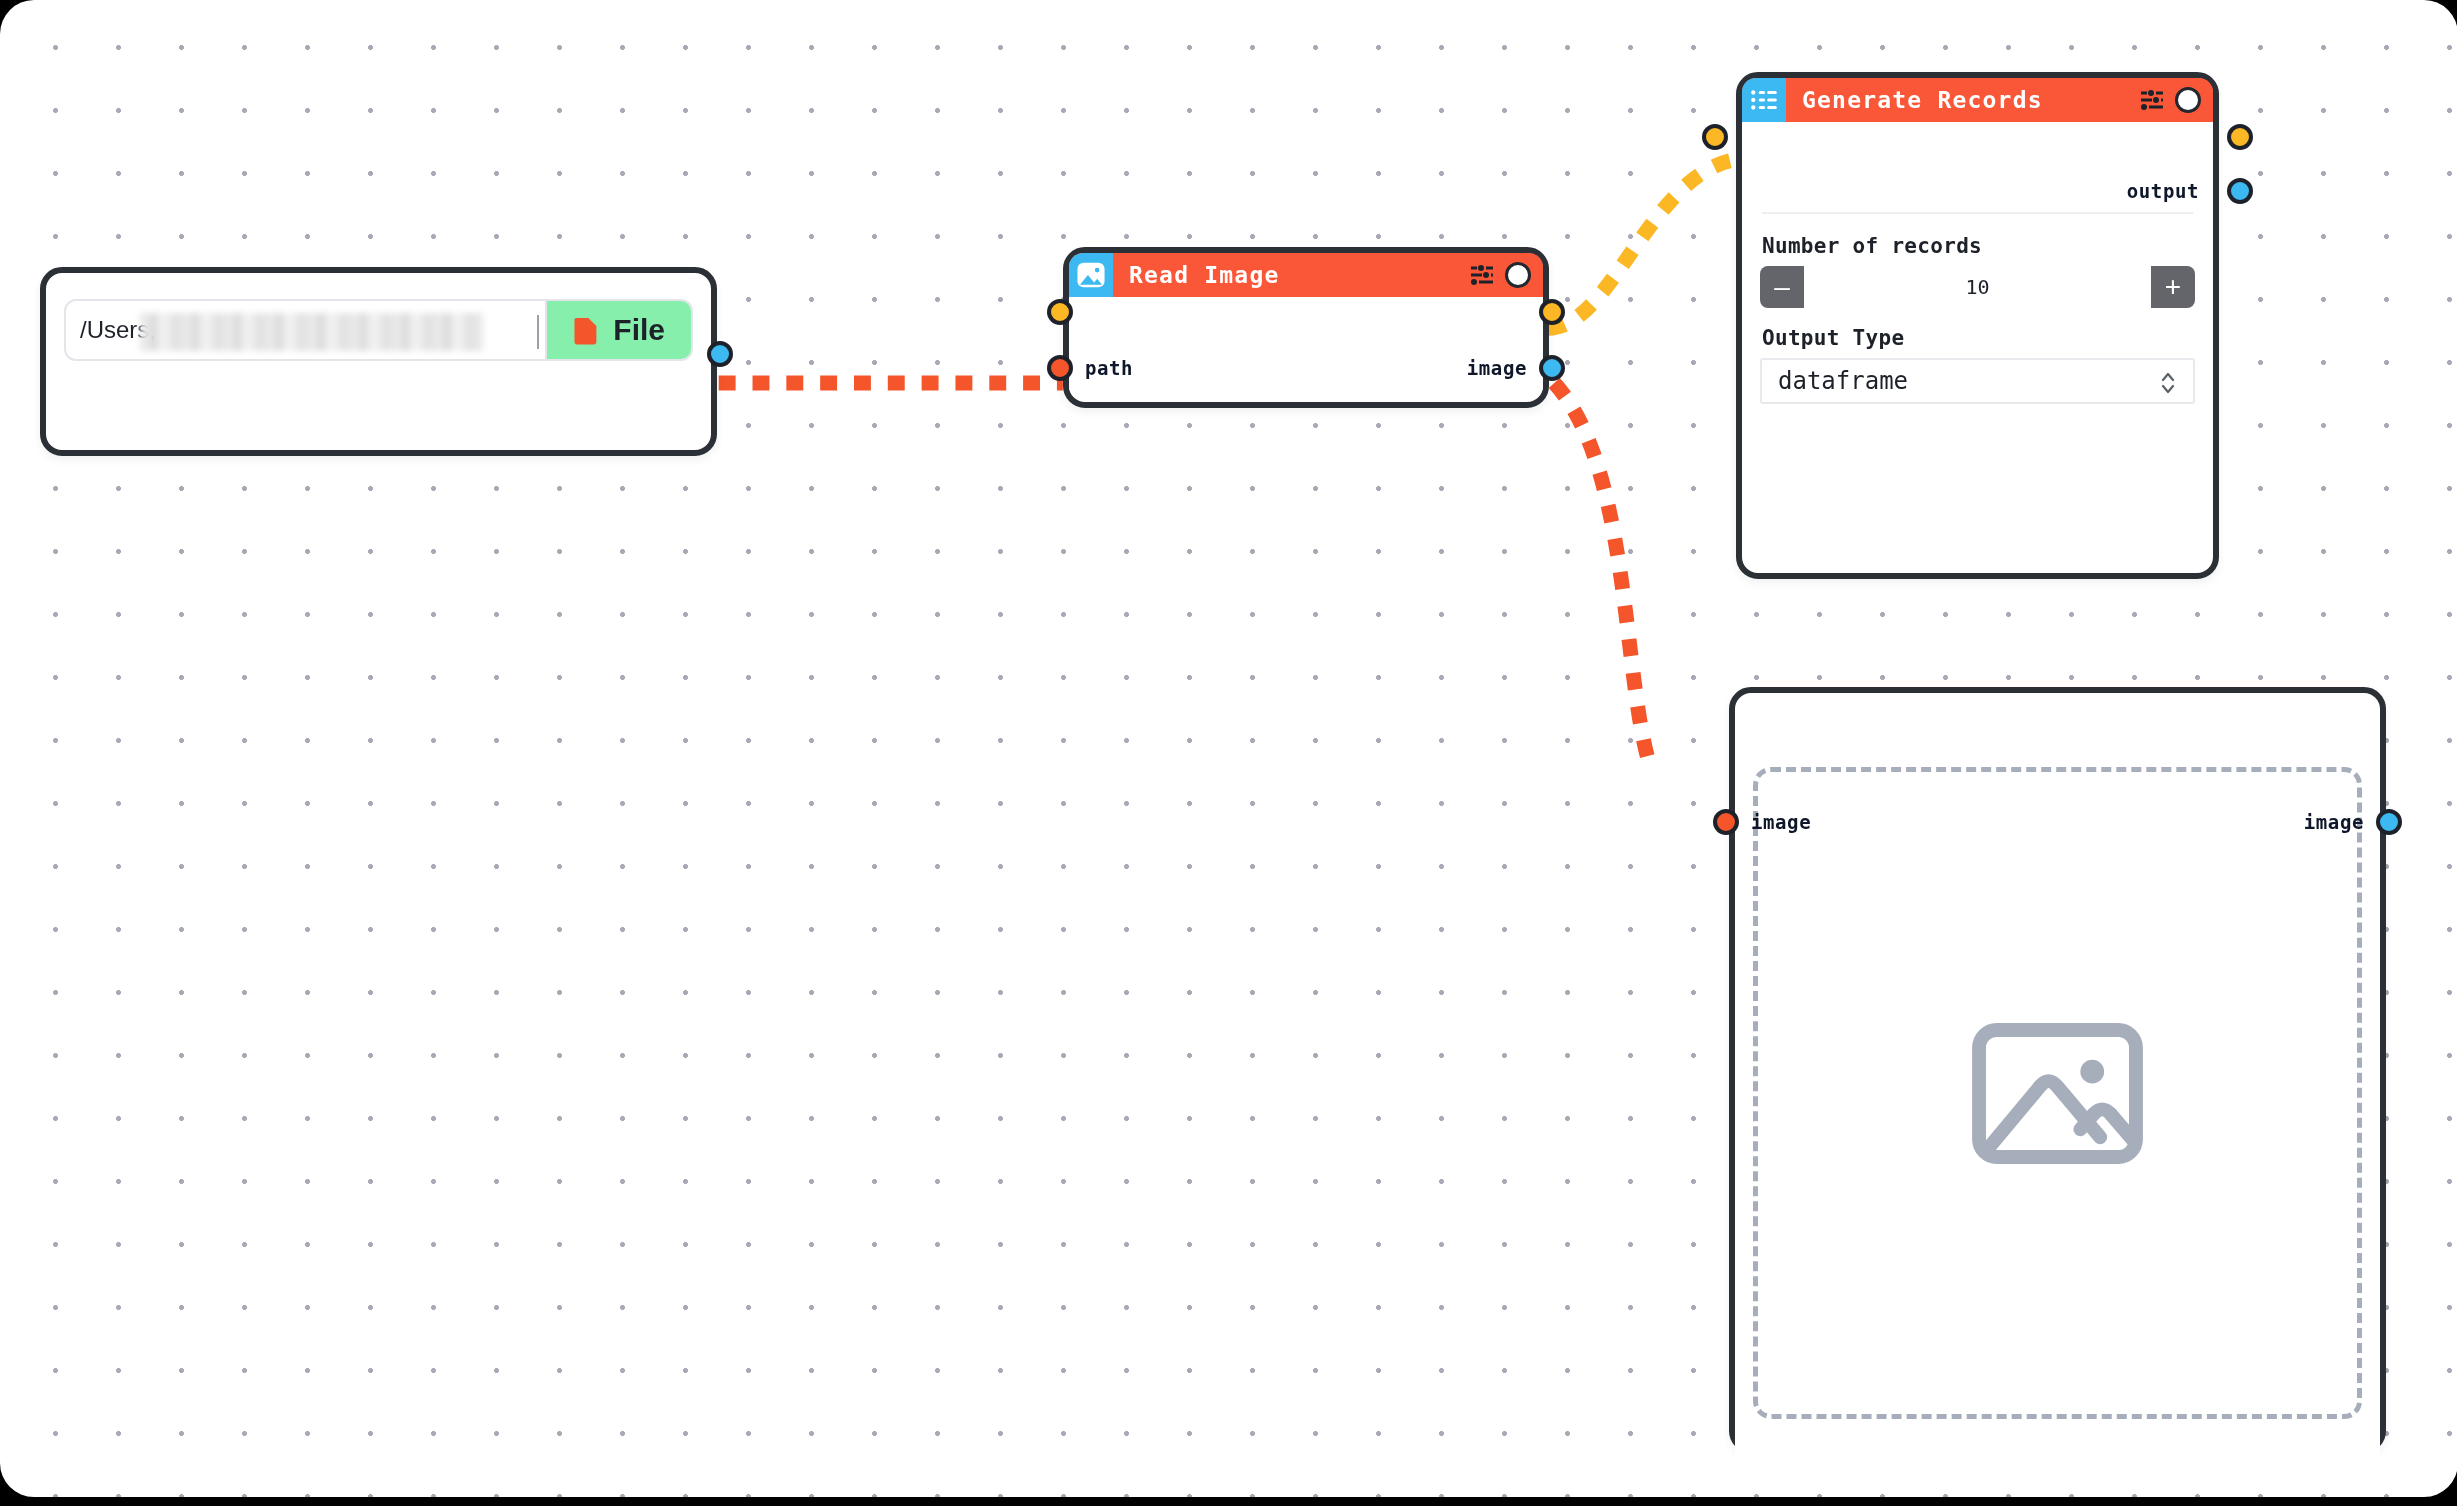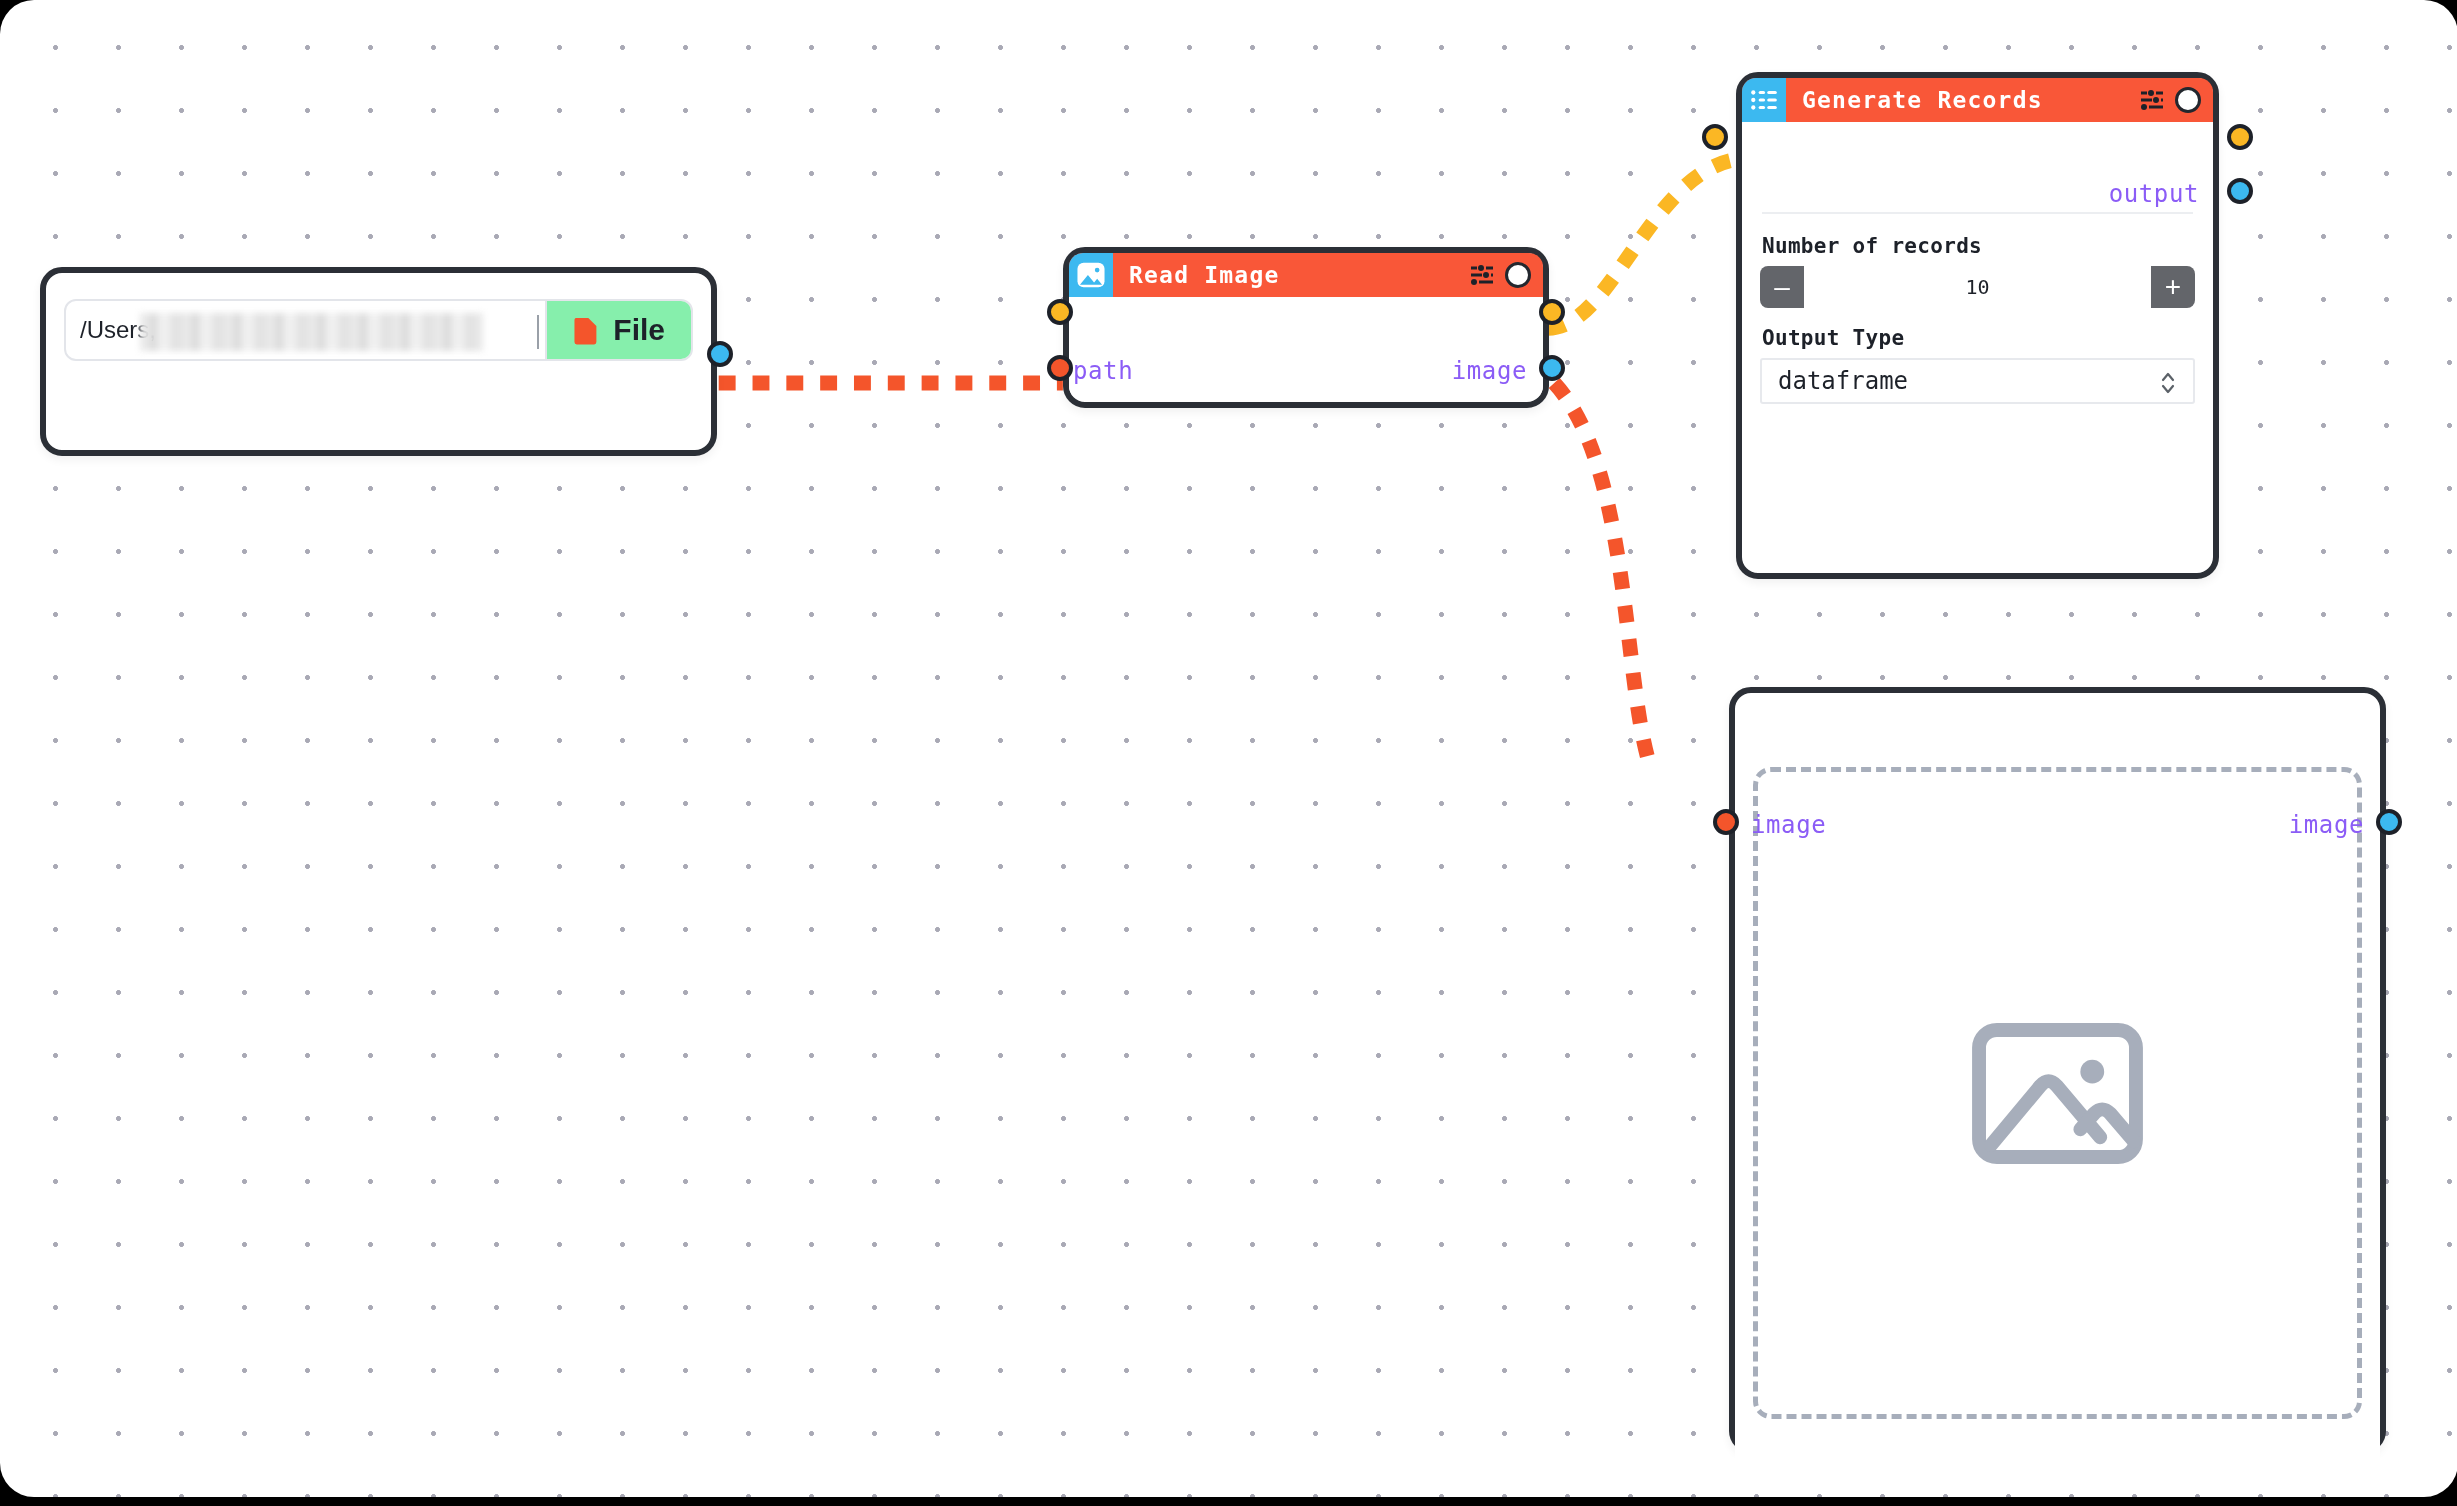--- a/index.html
+++ b/index.html
@@ -77,23 +77,23 @@
     width: 26px; height: 26px;
     border-radius: 50%;
     border: 4px solid #1d2129;
   }
   .port.yellow { background: #fbb724; }
   .port.blue   { background: #3cb9f0; }
   .port.red    { background: #f4552b; }
 
   .port-label {
     position: absolute;
-    font-size: 24px;
-    font-weight: normal;
-    color: #8b5cf6;
+    font-size: 19px;
+    font-weight: bold;
+    color: #0f172a;
     letter-spacing: 0.6px;
     white-space: nowrap;
   }
 
   
   #node-file-selection { left: 40px; top: 267px; width: 677px; height: 189px; }
   .path-row {
     display: flex; align-items: stretch;
     margin: 26px 18px 0 18px;
     height: 62px;
@@ -239,21 +239,21 @@
           <line x1="10" y1="19" x2="24" y2="19" stroke="#1d2129" stroke-width="3"></line>
         </svg>
         <div class="status-dot"></div>
       </div>
     </div>
     <div class="node-body" style="height:103px;">
       <div class="port yellow" style="left:-22px; top:2px;"></div>
       <div class="port red" style="left:-22px; top:58px;"></div>
       <div class="port yellow" style="right:-22px; top:2px;"></div>
       <div class="port blue" style="right:-22px; top:58px;"></div>
-      <div class="port-label" style="left:4px; top:60px;">path</div>
+      <div class="port-label" style="left:16px; top:60px;">path</div>
       <div class="port-label" style="right:16px; top:60px;">image</div>
     </div>
   </div>
 
   <div class="node" id="node-generate-records">
     <div class="node-header">
       <div class="node-icon blue">
         <svg width="30" height="26" viewBox="0 0 28 24">
           <circle cx="4" cy="5" r="2" fill="#ffffff"></circle>
           <rect x="9" y="3.5" width="6" height="3" rx="1.5" fill="#ffffff"></rect>

